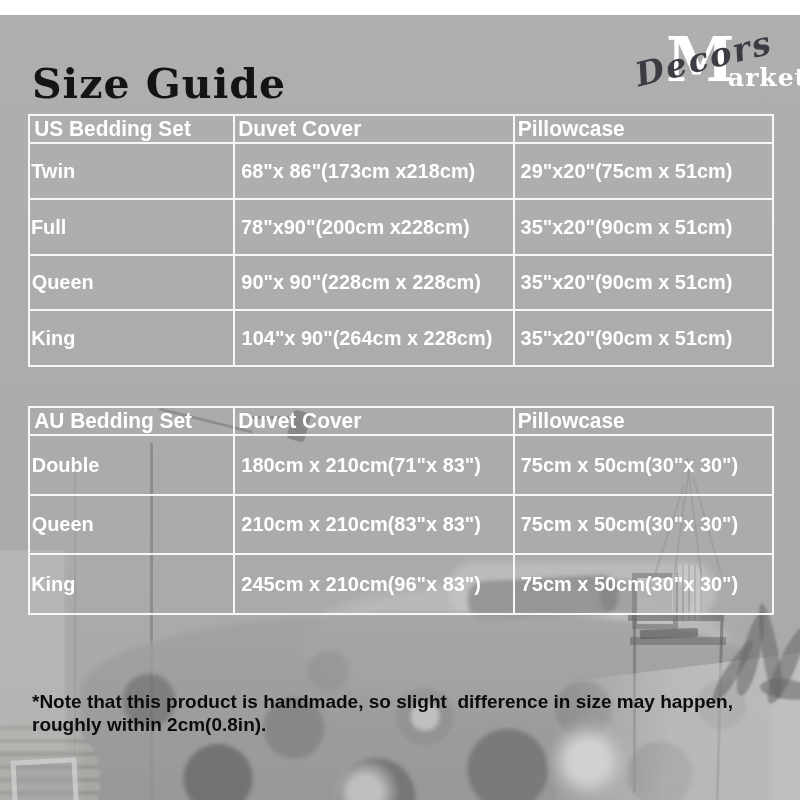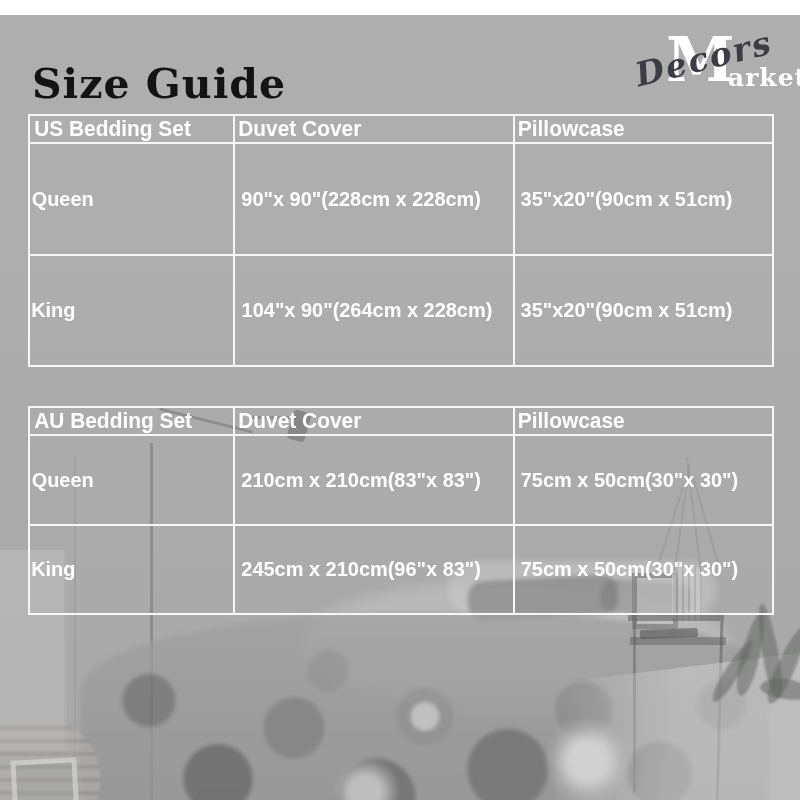--- a/index.html
+++ b/index.html
@@ -158,20 +158,30 @@
       </colgroup>
     <thead>
       <tr>
         <th><span class="cond">US Bedding Set</span></th>
         <th><span class="cond">Duvet Cover</span></th>
         <th><span class="cond">Pillowcase</span></th>
       </tr>
     </thead>
     <tbody>
       <tr>
+        <td><span class="cond">Twin</span></td>
+        <td><span class="cond">68"x 86"(173cm x218cm)</span></td>
+        <td><span class="cond">29"x20"(75cm x 51cm)</span></td>
+      </tr>
+      <tr>
+        <td><span class="cond">Full</span></td>
+        <td><span class="cond">78"x90"(200cm x228cm)</span></td>
+        <td><span class="cond">35"x20"(90cm x 51cm)</span></td>
+      </tr>
+      <tr>
         <td><span class="cond">Queen</span></td>
         <td><span class="cond">90"x 90"(228cm x 228cm)</span></td>
         <td><span class="cond">35"x20"(90cm x 51cm)</span></td>
       </tr>
       <tr>
         <td><span class="cond">King</span></td>
         <td><span class="cond">104"x 90"(264cm x 228cm)</span></td>
         <td><span class="cond">35"x20"(90cm x 51cm)</span></td>
       </tr>
     </tbody>
@@ -185,28 +195,34 @@
       </colgroup>
     <thead>
       <tr>
         <th><span class="cond">AU Bedding Set</span></th>
         <th><span class="cond">Duvet Cover</span></th>
         <th><span class="cond">Pillowcase</span></th>
       </tr>
     </thead>
     <tbody>
       <tr>
+        <td><span class="cond">Double</span></td>
+        <td><span class="cond">180cm x 210cm(71"x 83")</span></td>
+        <td><span class="cond">75cm x 50cm(30"x 30")</span></td>
+      </tr>
+      <tr>
         <td><span class="cond">Queen</span></td>
         <td><span class="cond">210cm x 210cm(83"x 83")</span></td>
         <td><span class="cond">75cm x 50cm(30"x 30")</span></td>
       </tr>
       <tr>
         <td><span class="cond">King</span></td>
         <td><span class="cond">245cm x 210cm(96"x 83")</span></td>
         <td><span class="cond">75cm x 50cm(30"x 30")</span></td>
       </tr>
     </tbody>
   </table>
 
   <div class="notes">
+    <p class="note-line note-1" style="margin:0;">*Note that this product is handmade, so slight  difference in size may happen, roughly within 2cm(0.8in).</p>
   </div>
 
 </div>
 
 </body></html>

